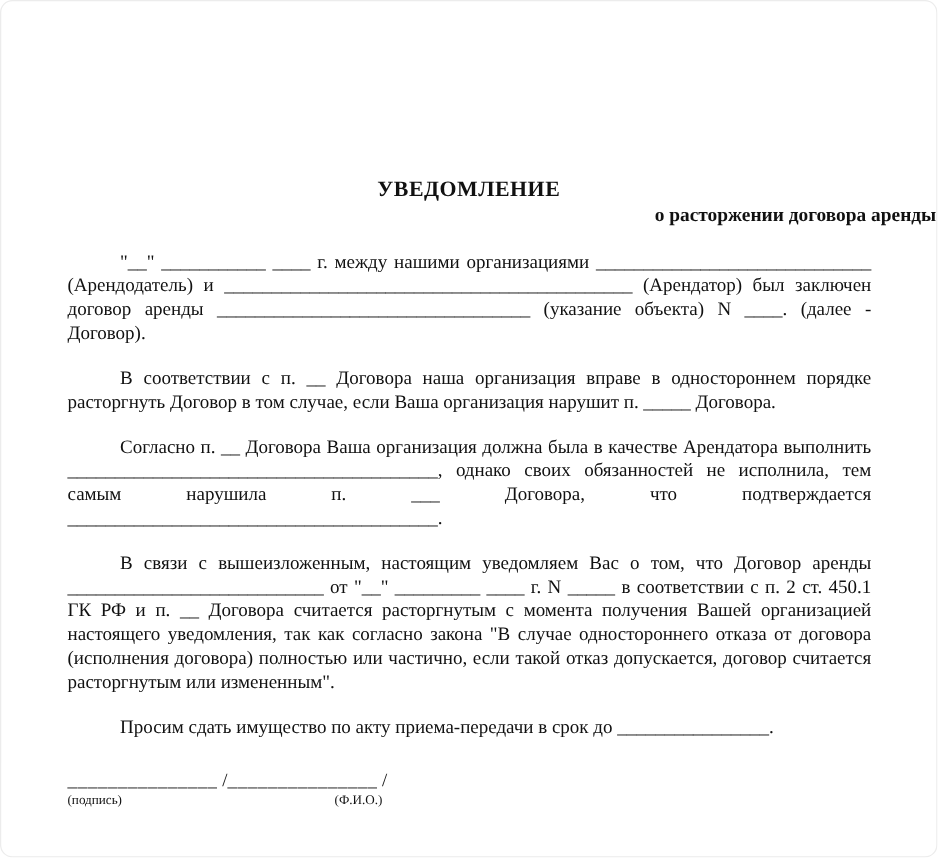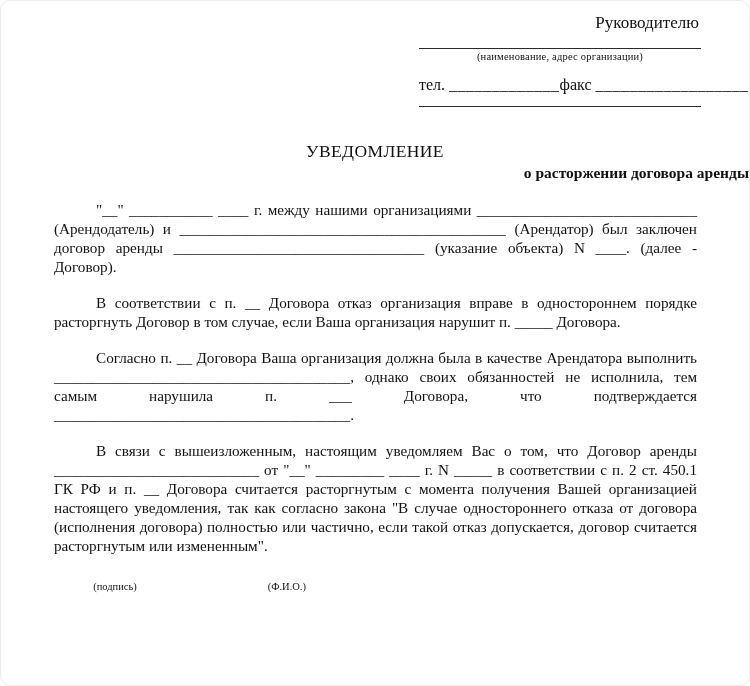--- a/index.html
+++ b/index.html
@@ -20,63 +20,58 @@
   .rule { border-bottom: 1.5px solid #2a2a2a; height: 0; }
   .rule-org { margin-top: 15px; }
   .org-hint { text-align: center; font-size: 10.5px; margin-top: 2px; letter-spacing: 0.2px; }
   .telfax { margin-top: 14px; font-size: 16px; white-space: nowrap; }
   .telfax .lbl { margin-right: 4px; }
   .blank { letter-spacing: 0.5px; }
   .rule-extra { margin-top: 12px; }
 
   
   .title-block { padding-top: 140px; text-align: center; }
-  .title-main { font-size: 17.5px; font-weight: normal; letter-spacing: 0.4px; }
+  .title-main { font-size: 17.5px; font-weight: bold; letter-spacing: 0.4px; }
   .title-sub { font-size: 15.5px; font-weight: bold; margin-top: 2px; text-align: right; }
 
   
   .body { margin: 18px 52px 0 53px; font-size: 15.2px; line-height: 19px; text-align: justify; }
   .body p { margin: 0; text-indent: 42px; }
   .body p + p { margin-top: 17px; }
   .body p.no-gap { margin-top: 0; }
 
   
   .signature { margin: 26px 0 0 53px; font-size: 15px; }
   .sig-line { white-space: nowrap; }
   .sig-labels { font-size: 10.5px; margin-top: 1px; }
-  .sig-labels .lab1 { display: inline-block; width: 122px; text-align: center; }
+  .sig-labels .lab1 { display: inline-block; width: 122px; }
   .sig-labels .sep { display: inline-block; width: 12px; }
   .sig-labels .lab2 { display: inline-block; width: 118px; text-align: right; }
 </style>
 </head>
 <body>
 
 <div class="page">
 
-  <div class="header-block">
-    <div class="addressee">Руководителю</div>
-    <div class="rule rule-org"></div>
-    <div class="org-hint">(наименование, адрес организации)</div>
-    <div class="telfax">
-      <span class="lbl">тел.</span><span class="blank">_____________</span><span class="lbl">факс</span><span class="blank">__________________</span>
-    </div>
-    <div class="rule rule-extra"></div>
-  </div>
 
   <div class="title-block">
     <div class="title-main">УВЕДОМЛЕНИЕ</div>
     <div class="title-sub">о расторжении договора аренды</div>
   </div>
 
   <div class="body">
     <p>"__" ___________ ____ г.  между нашими организациями _____________________________ (Арендодатель) и ___________________________________________ (Арендатор) был заключен договор аренды _________________________________ (указание объекта) N ____. (далее - Договор).</p>
-    <p>В соответствии с п. __ Договора отказ организация вправе в одностороннем порядке расторгнуть Договор в том случае, если Ваша организация нарушит п. _____ Договора.</p>
+    <p>В соответствии с п. __ Договора наша организация вправе в одностороннем порядке расторгнуть Договор в том случае, если Ваша организация нарушит п. _____ Договора.</p>
     <p>Согласно п. __ Договора Ваша организация должна была в качестве Арендатора выполнить _______________________________________, однако своих обязанностей не исполнила, тем самым нарушила п. ___ Договора, что подтверждается _______________________________________.</p>
     <p>В связи с вышеизложенным, настоящим уведомляем Вас о том, что Договор аренды ___________________________ от "__" _________ ____ г. N _____ в соответствии с п. 2 ст. 450.1 ГК РФ и п. __ Договора считается расторгнутым с момента получения Вашей организацией настоящего уведомления, так как согласно закона "В случае одностороннего отказа от договора (исполнения договора) полностью или частично, если такой отказ допускается, договор считается расторгнутым или измененным".</p>
+    <p>Просим сдать имущество по акту приема-передачи в срок до ________________.</p>
   </div>
 
   <div class="signature">
+    <div class="sig-line">
+      <span class="blank">_______________</span><span> /</span><span class="blank">_______________</span><span> /</span>
+    </div>
     <div class="sig-labels">
       <span class="lab1">(подпись)</span><span class="sep"></span><span class="lab2">(Ф.И.О.)</span>
     </div>
   </div>
 
 </div>
 
 </body></html>

